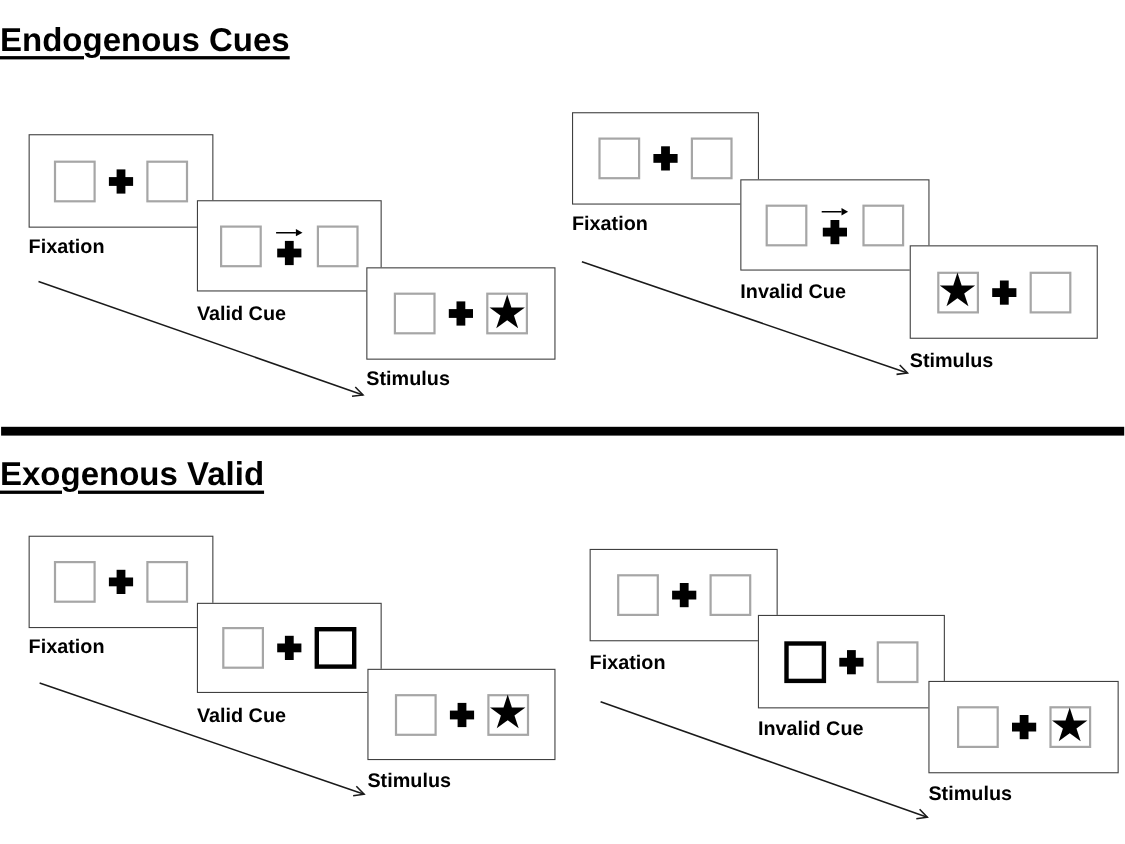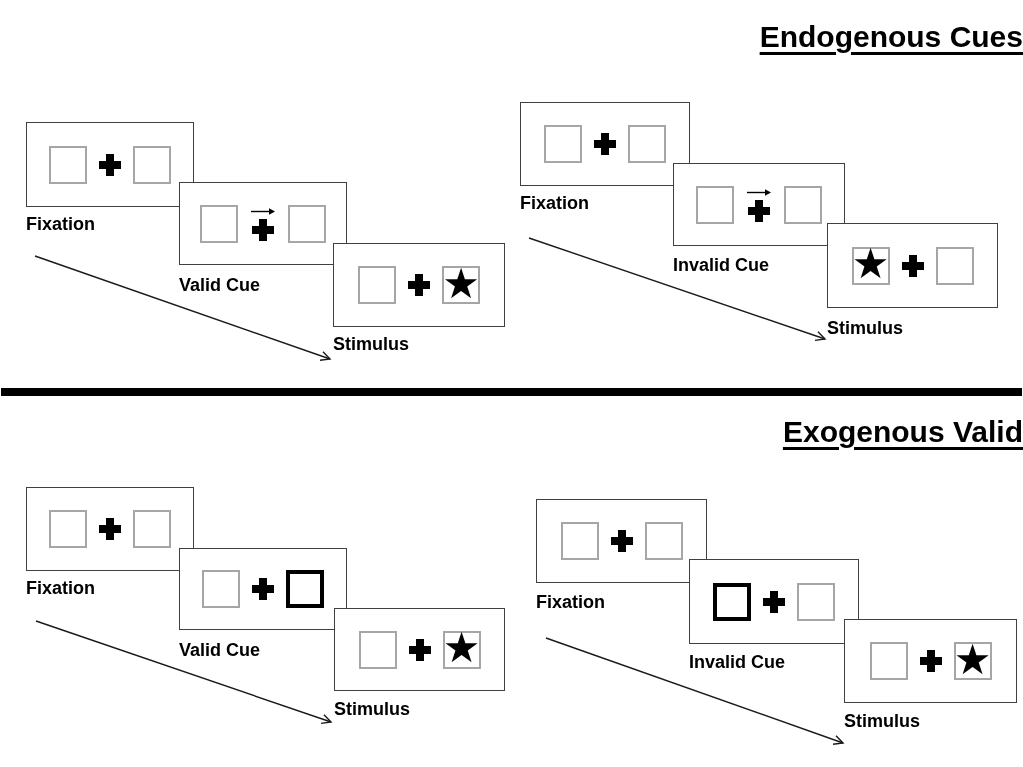--- a/index.html
+++ b/index.html
@@ -1,20 +1,20 @@
 <!DOCTYPE html>
 <html><head>
 <meta charset="utf-8">
 <style>
   html,body{margin:0;padding:0;background:#fff;}
   .slide{
     position:relative;width:1023px;height:767px;background:#ffffff;
     font-family:"Liberation Sans",sans-serif;overflow:hidden;color:#000;
   }
-  .title{position:absolute;left:0;width:100%;text-align:right;
+  .title{position:absolute;left:0;width:100%;text-align:left;
     font-size:30px;font-weight:700;line-height:34px;}
   .title span{text-decoration:underline;text-decoration-thickness:3px;text-underline-offset:5px;}
   .divider{position:absolute;background:#000;}
   .card{
     position:absolute;background:#fff;border:1px solid #404040;box-sizing:border-box;
     display:flex;align-items:center;justify-content:center;gap:12px;
   }
   .sq{
     width:38px;height:38px;border:2px solid #a6a6a6;box-sizing:border-box;background:#fff;
     display:flex;align-items:center;justify-content:center;overflow:visible;

